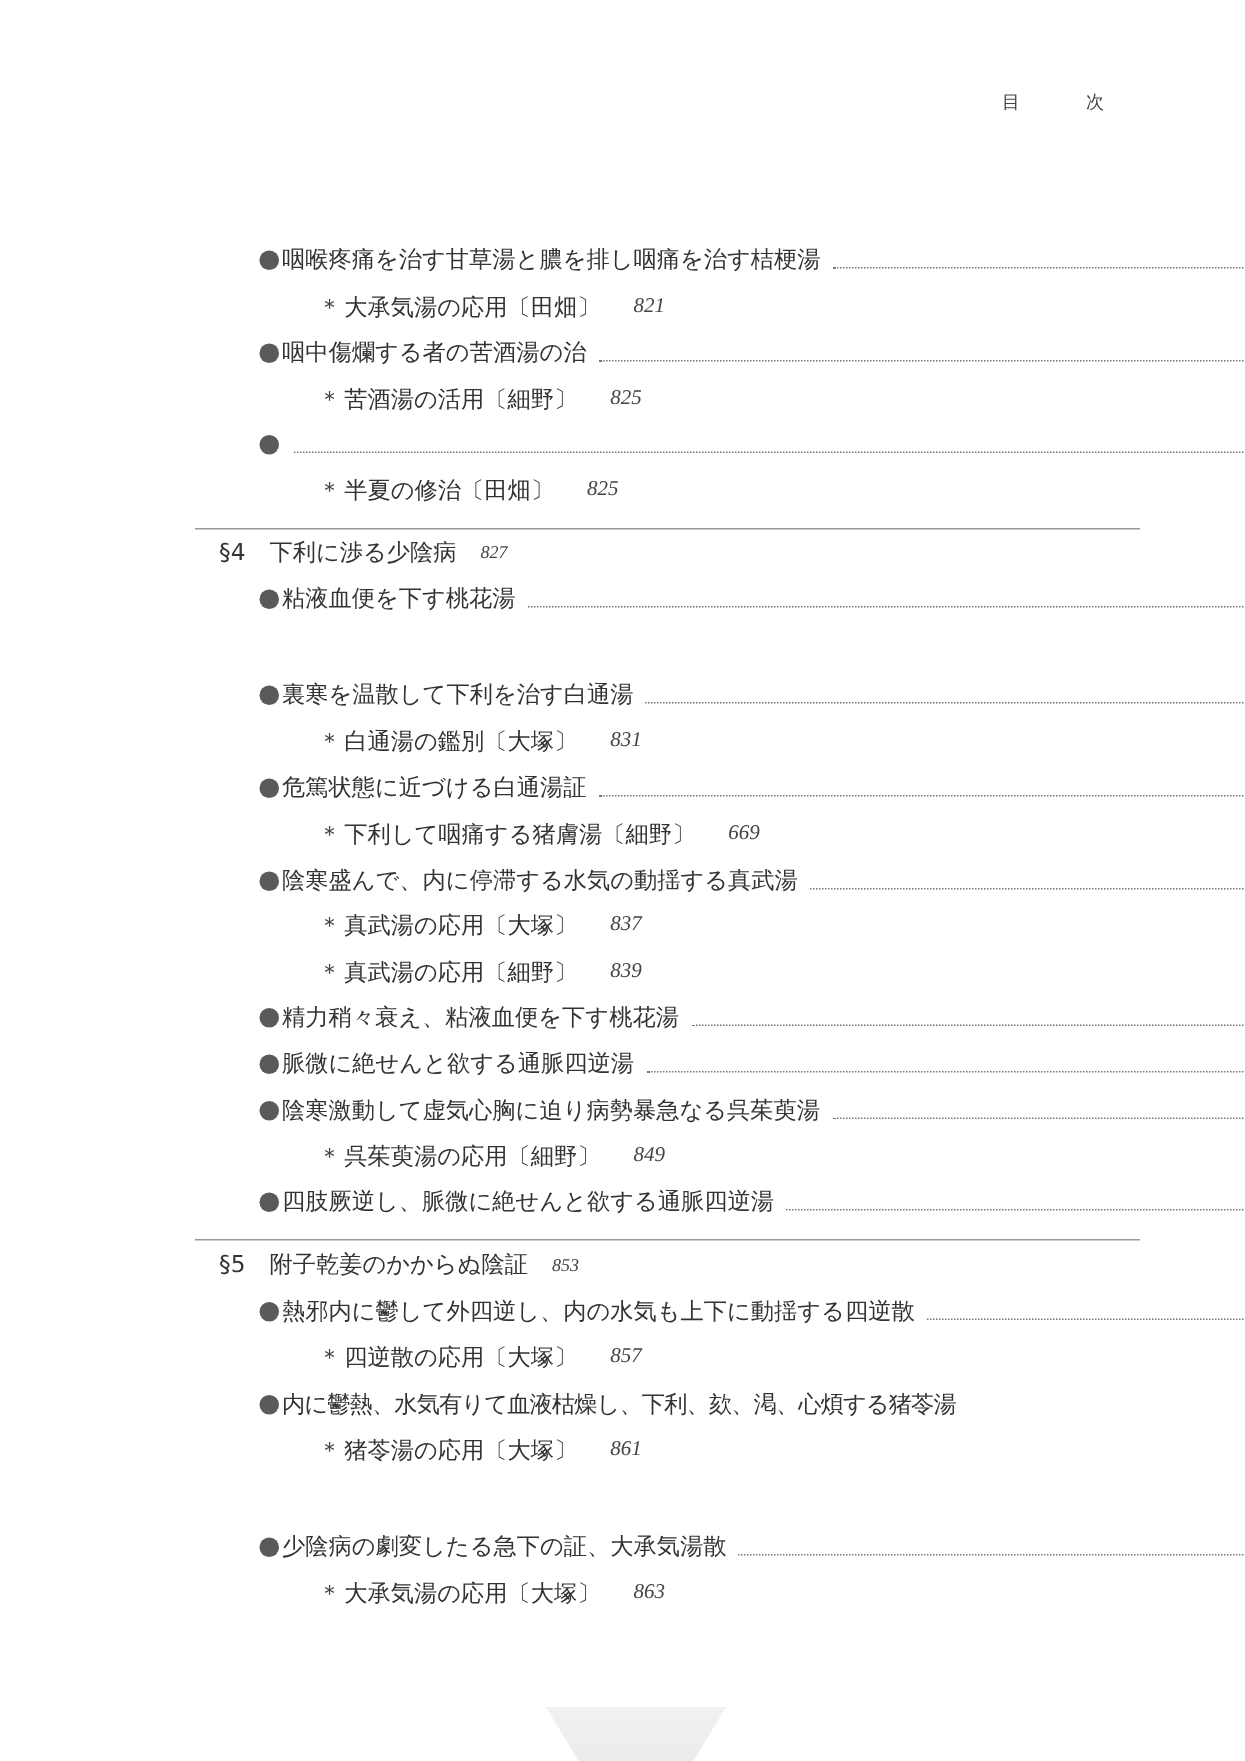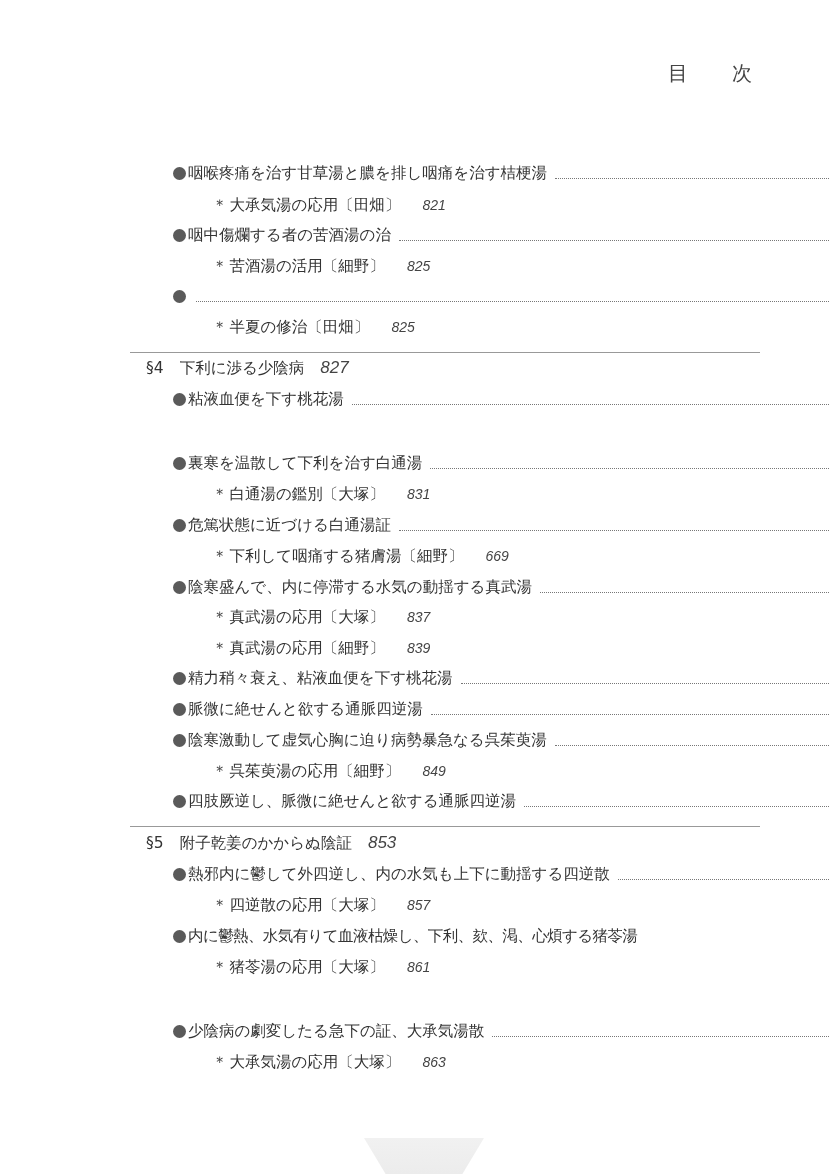--- a/index.html
+++ b/index.html
@@ -1,21 +1,21 @@
 <!DOCTYPE html>
 <html><head>
 <meta charset="utf-8">
 <style>
   html, body { margin: 0; padding: 0; }
   body {
     width: 830px; height: 1174px; background: #ffffff; position: relative; overflow: hidden;
     font-family: "DejaVu Serif", "Liberation Serif", serif; color: #333333;
   }
   .header {
-    position: absolute; top: 60px; left: 668px; font-size: 20px; color: #444;
+    position: absolute; top: 60px; left: 668px; font-size: 12px; color: #444;
     letter-spacing: 0;
   }
   .header span { display: inline-block; }
   .header .gap { width: 44px; }
   .row {
     position: absolute; left: 0; width: 830px; height: 24px; display: flex; align-items: center;
     font-size: 15.5px; white-space: nowrap;
   }
   .entry { padding-left: 173px; }
   .sub { padding-left: 212px; }
@@ -23,24 +23,24 @@
   .bullet {
     display: inline-block; width: 13px; height: 13px; border-radius: 50%; background: #5a5a5a;
     margin-right: 2px; flex: none;
   }
   .star { margin-right: 2px; color: #444; }
   .title { flex: none; }
   .leader {
     flex: 1; border-bottom: 1.5px dotted #777; margin: 0 8px; height: 0; position: relative; top: 5px;
   }
   .inline-page {
-    font-family: Liberation Sans, sans-serif; font-style: italic;
+    font-family: Liberation Serif, serif; font-style: italic;
     font-size: 14px; color: #444; margin-left: 22px;
   }
-  .section .inline-page { font-size: 17px; margin-left: 16px; }
+  .section .inline-page { font-size: 12px; margin-left: 16px; }
   .section .sec-num { margin-right: 16px; }
   .rule {
     position: absolute; left: 130px; width: 630px; height: 0; border-top: 1.5px solid #999;
   }
   .bottom-mark-box {
     position: absolute; left: 364px; top: 1138px; width: 120px; height: 36px;
     background: linear-gradient(#f1f1f1, #ececec);
     clip-path: polygon(0 0, 100% 0, 82% 100%, 18% 100%);
   }
 </style>

